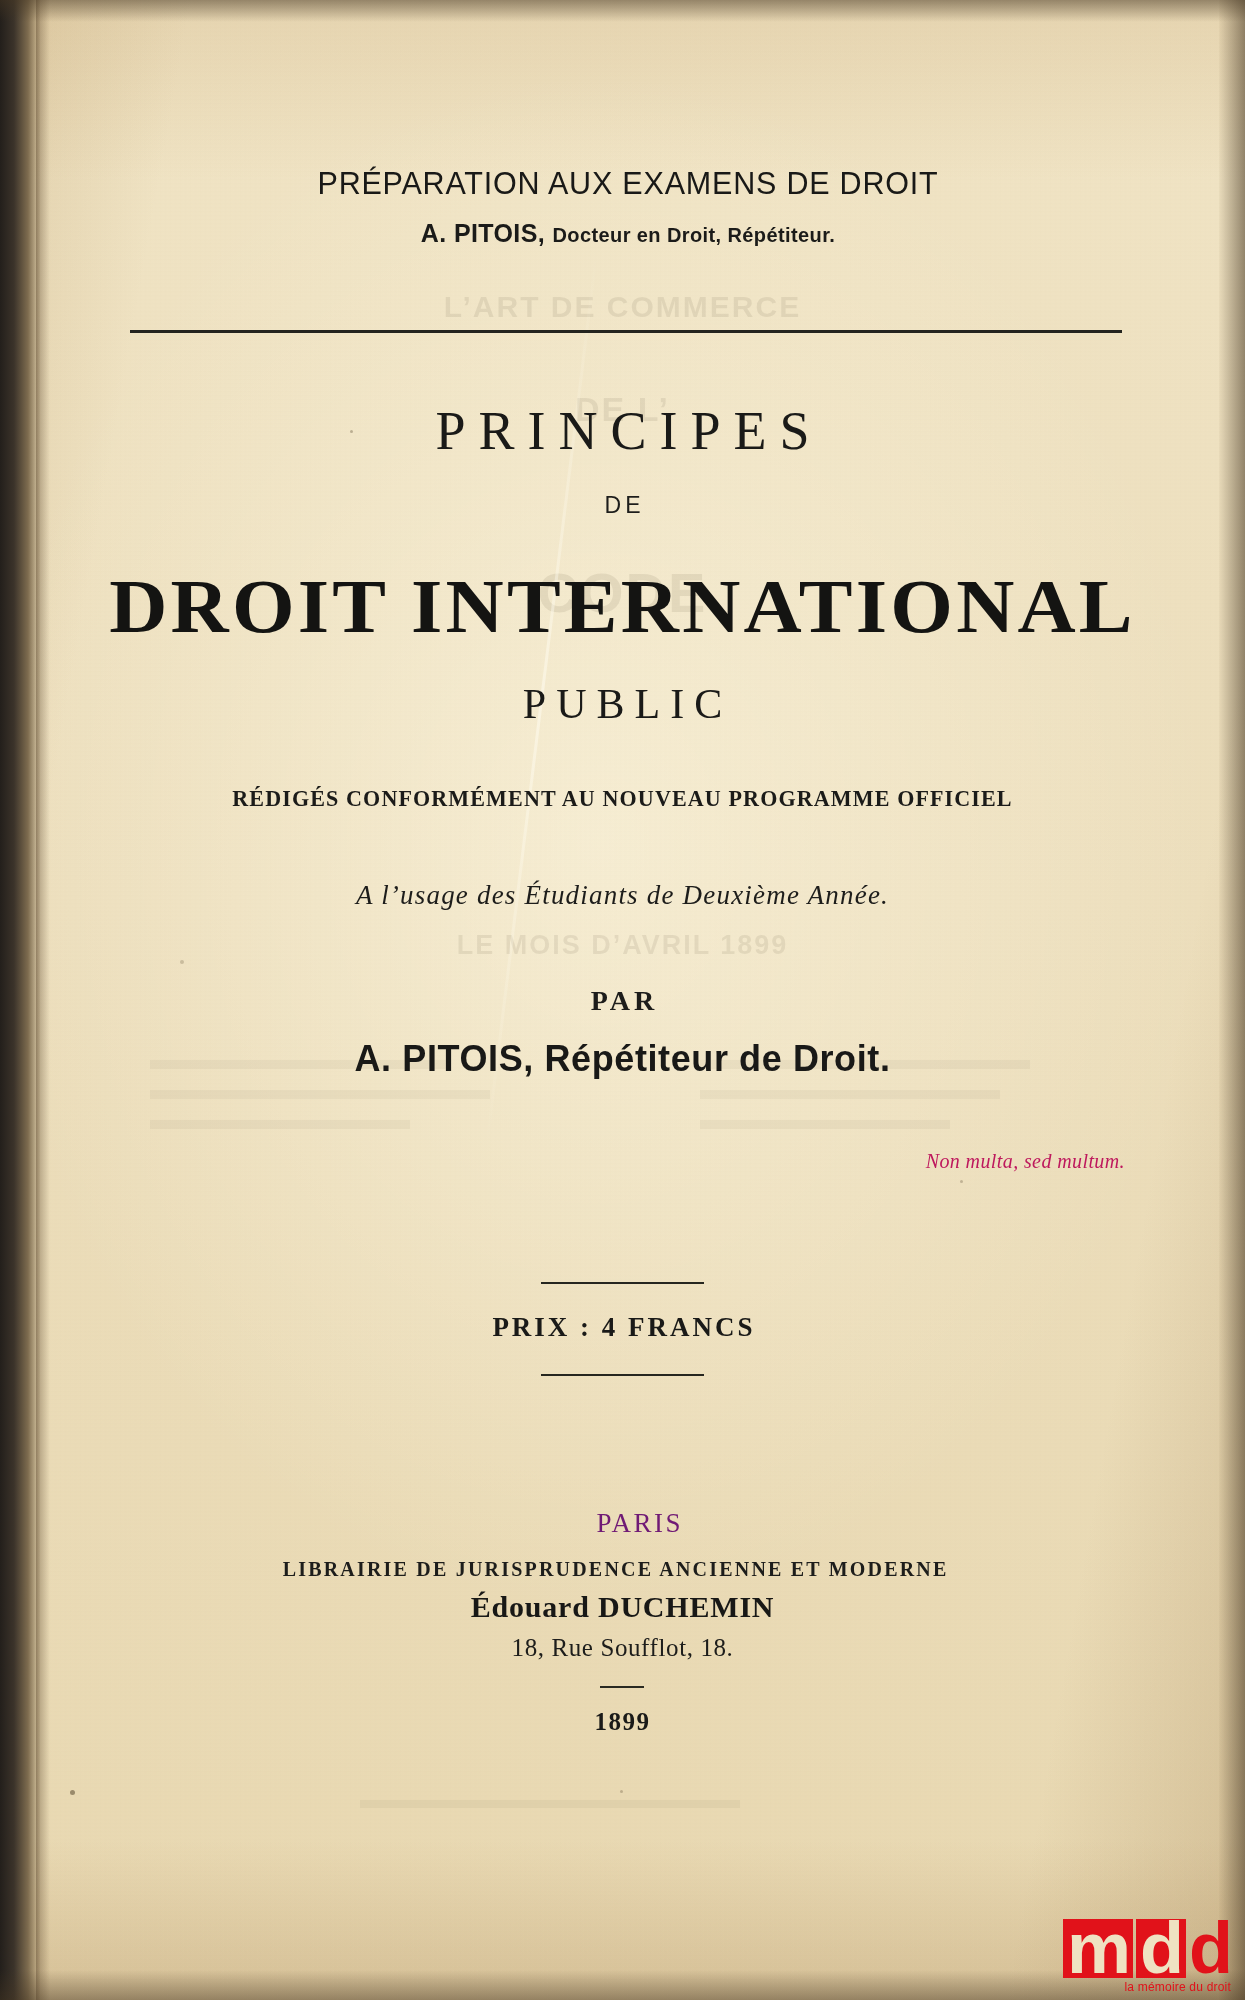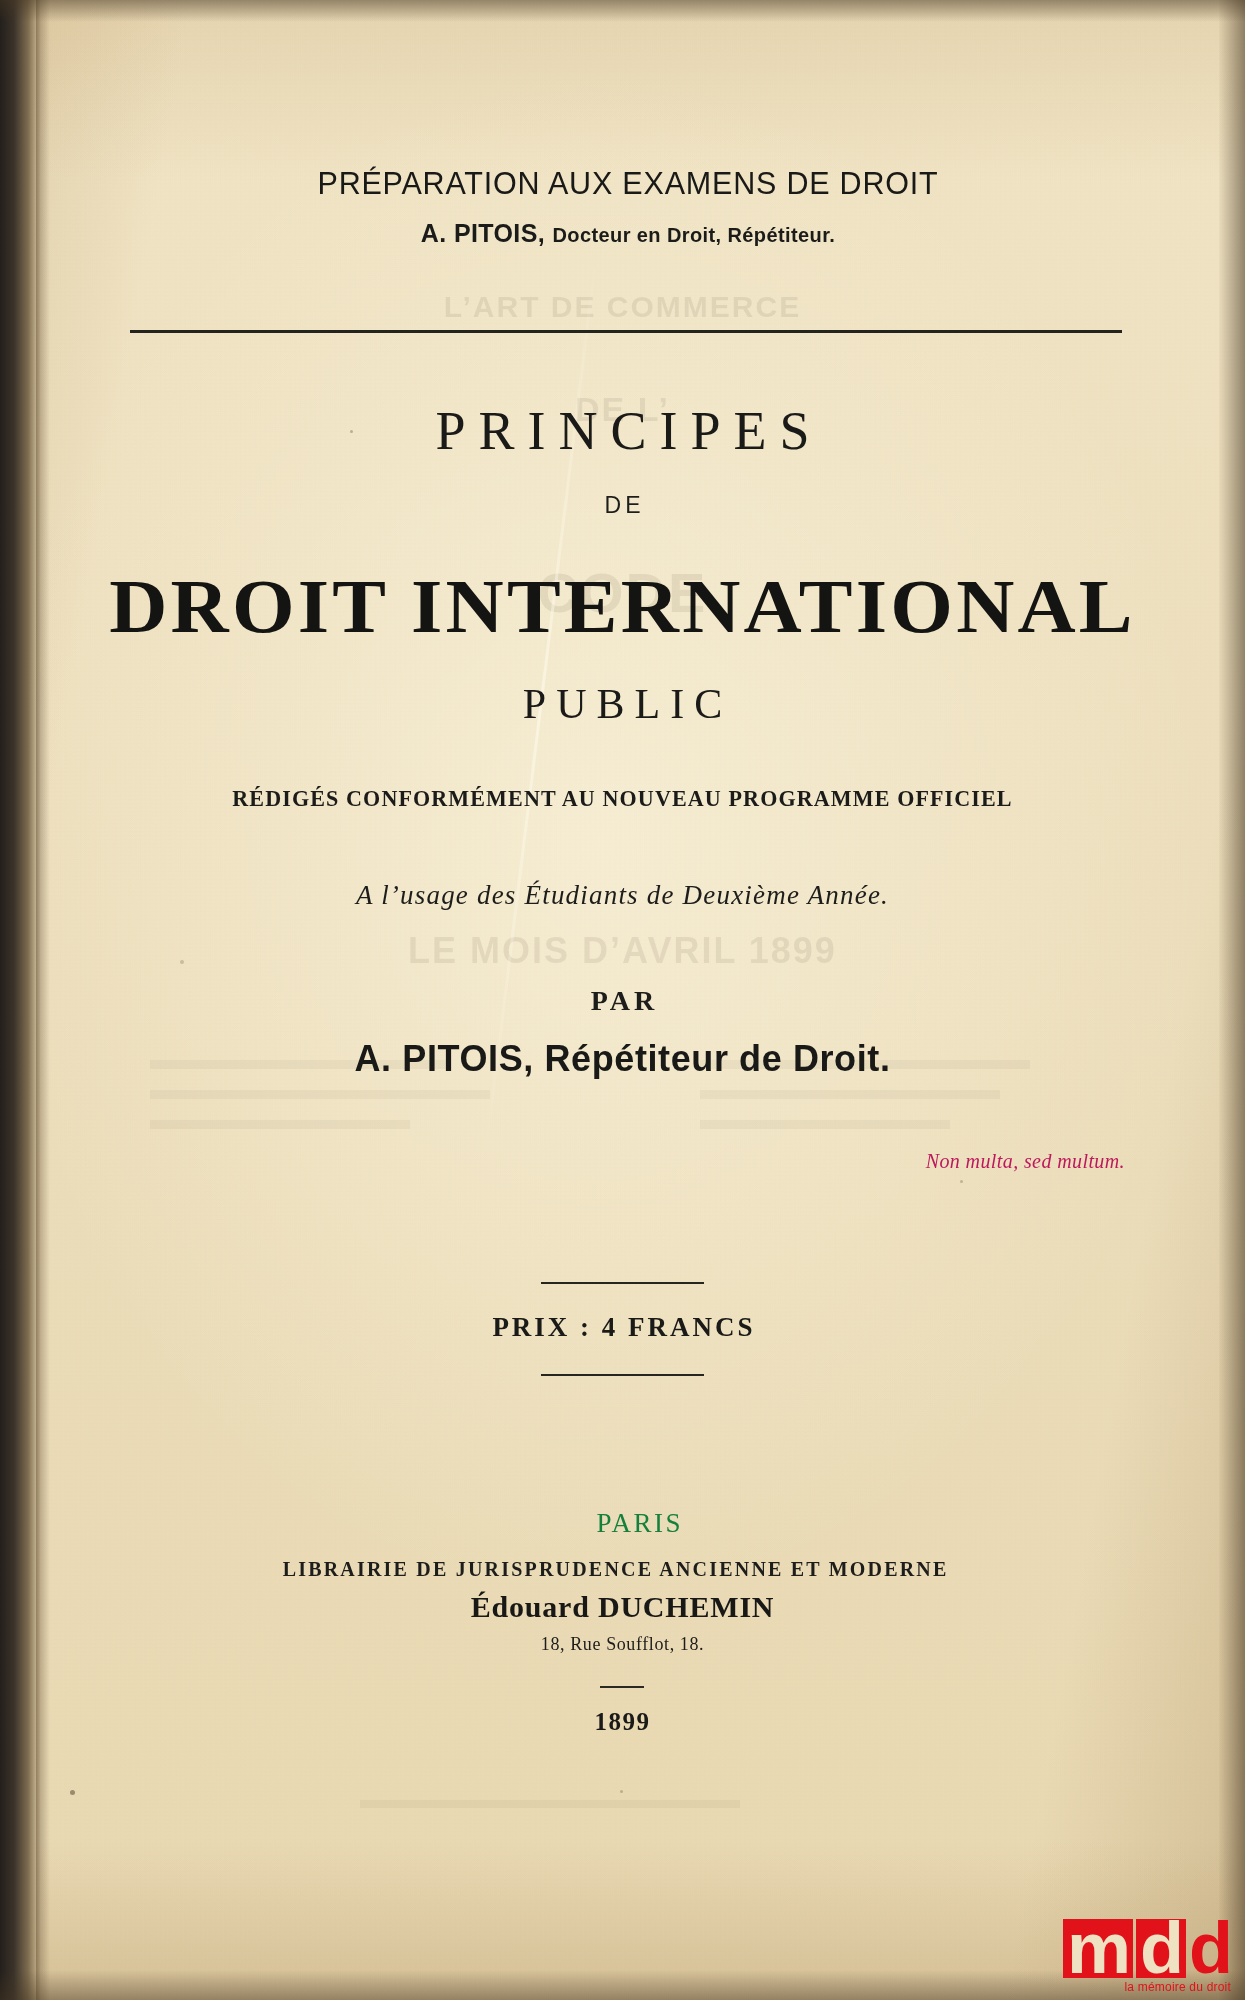--- a/index.html
+++ b/index.html
@@ -284,21 +284,21 @@
     border-top: 2px solid #26261f;
   }
 
   .imprint-city {
     position: absolute;
     left: 0; right: 0;
     top: 1508px;
     font-family: "Liberation Serif", serif;
     font-size: 27px;
     letter-spacing: 2.5px;
-    color: #15803d;
+    color: #701a75;
     text-indent: 2.5px;
     padding-left: 32px;
   }
   .imprint-line {
     position: absolute;
     left: 0; right: 16px;
     top: 1558px;
     font-family: "Liberation Serif", serif;
     font-weight: bold;
     font-size: 20px;
@@ -314,21 +314,21 @@
     font-weight: bold;
     font-size: 30px;
     letter-spacing: 0.8px;
     color: #181816;
   }
   .imprint-addr {
     position: absolute;
     left: 0; right: 0;
     top: 1634px;
     font-family: "Liberation Serif", serif;
-    font-size: 18px;
+    font-size: 25px;
     letter-spacing: 0.6px;
     color: #1d1d1b;
   }
   .rule-dash {
     position: absolute;
     left: 600px;
     top: 1686px;
     width: 44px;
     height: 0;
     border-top: 2px solid #2a2a22;
@@ -392,21 +392,21 @@
 <body>
 
 <div id="page">
 
   <div class="paper-tone"></div>
 
   <div class="bleed">
     <div class="bl" style="top:390px; font-size:34px;">DE L’</div>
     <div class="bl" style="top:290px; font-size:30px;">L’ART DE COMMERCE</div>
     <div class="bl" style="top:560px; font-size:56px;">CODE</div>
-    <div class="bl" style="top:930px; font-size:36px;">LE MOIS D’AVRIL 1899</div>
+    <div class="bl" style="top:930px; font-size:27px;">LE MOIS D’AVRIL 1899</div>
     <div class="blk" style="left:150px; top:1060px; width:300px; height:9px;"></div>
     <div class="blk" style="left:150px; top:1090px; width:340px; height:9px;"></div>
     <div class="blk" style="left:150px; top:1120px; width:260px; height:9px;"></div>
     <div class="blk" style="left:700px; top:1060px; width:330px; height:9px;"></div>
     <div class="blk" style="left:700px; top:1090px; width:300px; height:9px;"></div>
     <div class="blk" style="left:700px; top:1120px; width:250px; height:9px;"></div>
     <div class="blk" style="left:360px; top:1800px; width:380px; height:8px;"></div>
   </div>
 
   <div class="grain"></div>

